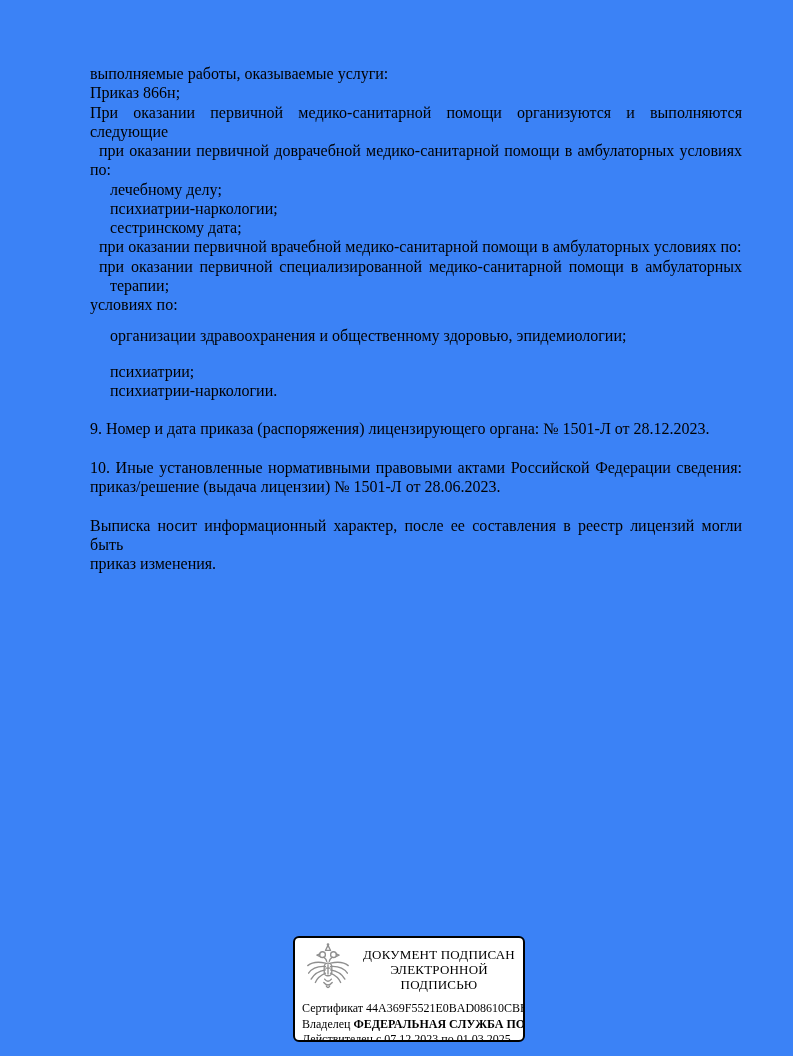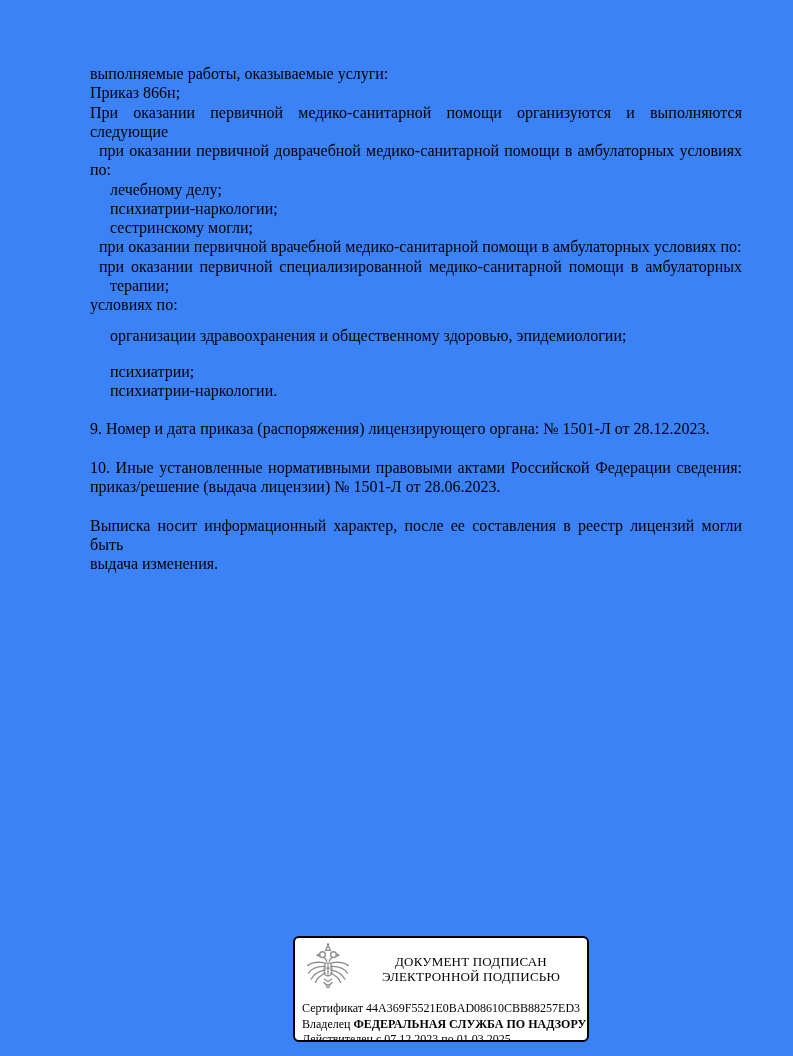--- a/index.html
+++ b/index.html
@@ -16,21 +16,21 @@
     left:90px; top:64px;
     width:652px;
     font-size:16px;
     line-height:19.25px;
   }
   .line { min-height:19.25px; white-space:nowrap; }
   .line.j { white-space:normal; text-align:justify; text-align-last:justify; }
   .stamp {
     position:absolute;
     left:293px; top:936px;
-    width:296px; height:106px;
+    width:232px; height:106px;
     box-sizing:border-box;
     border:2px solid #000;
     border-radius:6px;
     background:#fff;
     overflow:hidden;
   }
   .stamp-top {
     display:flex;
     align-items:center;
     height:60px;
@@ -62,36 +62,36 @@
 <div class="page">
 
   <div class="doc-text">
       <div class="line">выполняемые работы, оказываемые услуги:</div>
       <div class="line">Приказ 866н;</div>
       <div class="line j">При оказании первичной медико-санитарной помощи организуются и выполняются следующие</div>
       <div class="line j" style="padding-left: 9px;">при оказании первичной доврачебной медико-санитарной помощи в амбулаторных условиях</div>
       <div class="line">по:</div>
       <div class="line" style="padding-left: 20px;">лечебному делу;</div>
       <div class="line" style="padding-left: 20px;">психиатрии-наркологии;</div>
-      <div class="line" style="padding-left: 20px;">сестринскому могли;</div>
+      <div class="line" style="padding-left: 20px;">сестринскому дата;</div>
       <div class="line" style="padding-left: 9px;">при оказании первичной врачебной медико-санитарной помощи в амбулаторных условиях по:</div>
       <div class="line j" style="padding-left: 9px;">при оказании первичной специализированной медико-санитарной помощи в амбулаторных</div>
       <div class="line" style="padding-left: 20px;">терапии;</div>
       <div class="line">условиях по:</div>
       <div class="line" style="padding-left: 20px; margin-top: 12px;">организации здравоохранения и общественному здоровью, эпидемиологии;</div>
       <div class="line" style="padding-left: 20px; margin-top: 16px;">психиатрии;</div>
       <div class="line" style="padding-left: 20px;">психиатрии-наркологии.</div>
       <div class="line"></div>
       <div class="line">9. Номер и дата приказа (распоряжения) лицензирующего органа: № 1501-Л от 28.12.2023.</div>
       <div class="line"></div>
       <div class="line j">10. Иные установленные нормативными правовыми актами Российской Федерации сведения:</div>
       <div class="line">приказ/решение (выдача лицензии) № 1501-Л от 28.06.2023.</div>
       <div class="line"></div>
       <div class="line j">Выписка носит информационный характер, после ее составления в реестр лицензий могли быть</div>
-      <div class="line">выдача изменения.</div>
+      <div class="line">приказ изменения.</div>
     </div>
 
   <div class="stamp">
     <div class="stamp-top">
       <svg class="emblem" viewBox="0 0 64 64" fill="none" stroke="#8f8f8f" stroke-width="1.6" stroke-linecap="round" stroke-linejoin="round">
 
         <path d="M29 10 L32 4 L35 10"></path>
         <path d="M29.5 10 h5"></path>
         <circle cx="32" cy="3" r="0.8"></circle>
 

